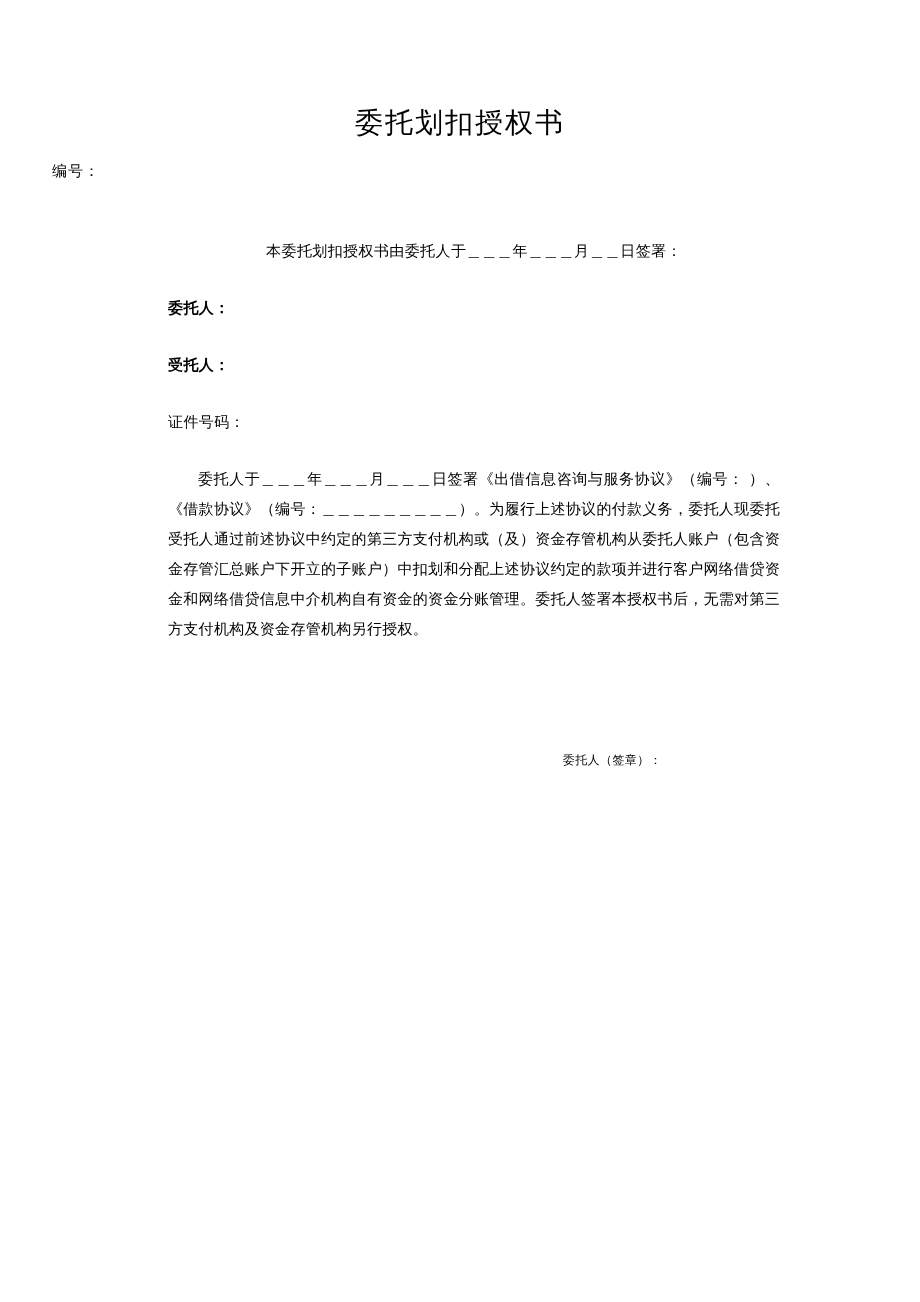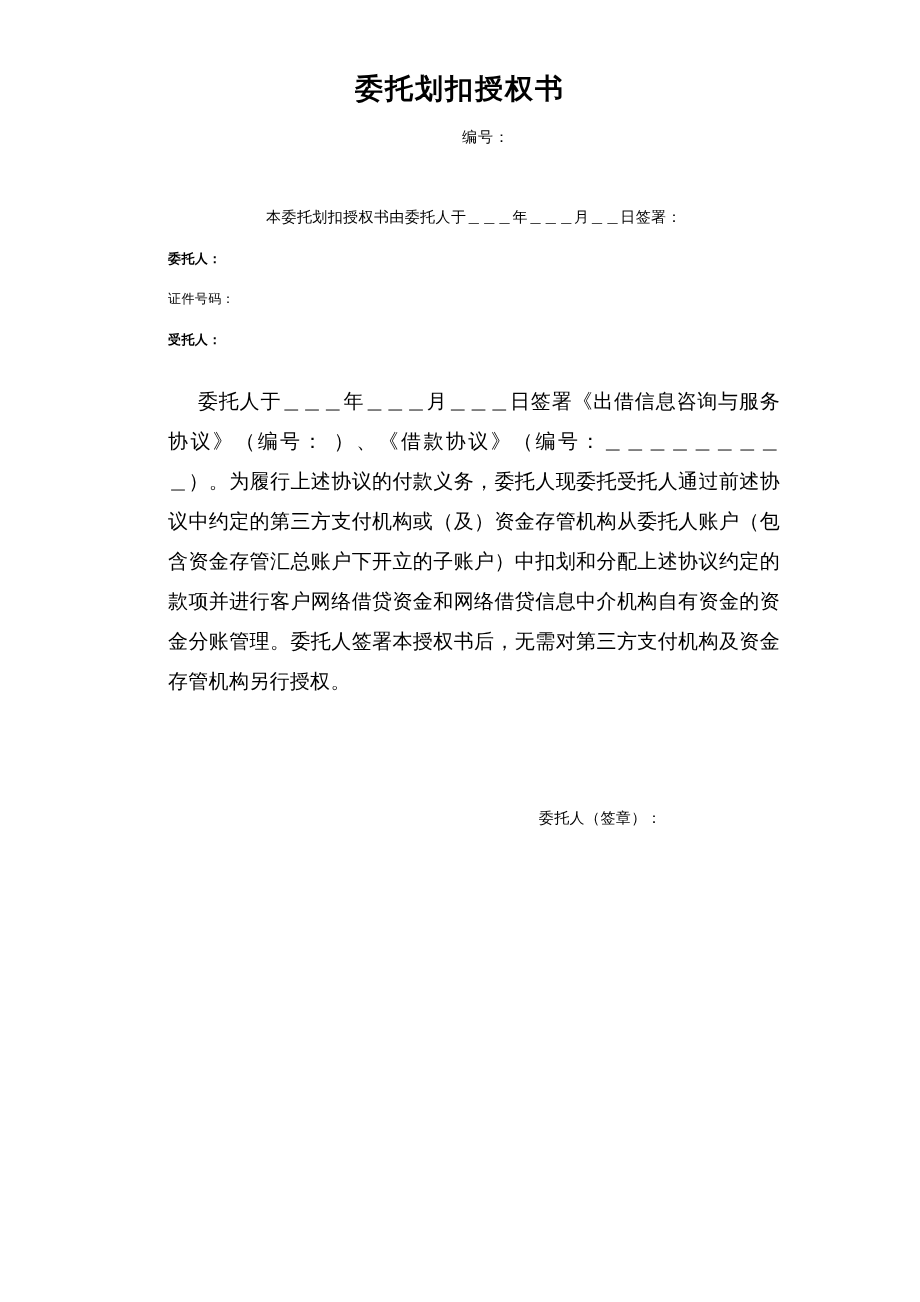--- a/index.html
+++ b/index.html
@@ -18,84 +18,84 @@
   .page {
     width: 920px;
     height: 1302px;
     box-sizing: border-box;
     padding: 0;
     position: relative;
   }
   .doc-title {
     text-align: center;
     font-size: 28px;
-    font-weight: bold;
+    font-weight: normal;
     letter-spacing: 2px;
     margin: 0;
-    padding-top: 72px;
+    padding-top: 106px;
     line-height: 1.2;
   }
   .code-line {
-    text-align: center;
+    text-align: left;
     font-size: 15px;
     margin: 0;
     padding-top: 22px;
     padding-left: 52px;
     letter-spacing: 1px;
   }
   .body-block {
     padding: 0 140px 0 168px;
   }
   .intro-line {
     font-size: 15px;
     margin-top: 58px;
     line-height: 1.6;
     letter-spacing: 0.4px;
     text-align: center;
   }
   .field-row {
-    font-size: 13px;
-    margin-top: 20px;
+    font-size: 15px;
+    margin-top: 33px;
     line-height: 1.6;
     letter-spacing: 0.4px;
   }
   .field-row.bold {
     font-weight: bold;
   }
   .para {
-    font-size: 20px;
+    font-size: 15px;
     margin-top: 30px;
     line-height: 2.0;
     text-align: justify;
     text-indent: 30px;
     letter-spacing: 0.3px;
   }
   .sign-row {
-    font-size: 15px;
+    font-size: 12px;
     margin-top: 108px;
     text-align: right;
     padding-right: 118px;
     letter-spacing: 0.4px;
   }
 </style>
 </head>
 <body>
 
 <div class="page">
 
   <h1 class="doc-title">委托划扣授权书</h1>
 
   <div class="code-line">编号：</div>
 
   <div class="body-block">
 
     <div class="intro-line">本委托划扣授权书由委托人于＿＿＿年＿＿＿月＿＿日签署：</div>
 
     <div class="field-row bold">委托人：</div>
+    <div class="field-row bold">受托人：</div>
     <div class="field-row">证件号码：</div>
-    <div class="field-row bold">受托人：</div>
 
     <div class="para">委托人于＿＿＿年＿＿＿月＿＿＿日签署《出借信息咨询与服务协议》（编号：      ）、《借款协议》（编号：＿＿＿＿＿＿＿＿＿）。为履行上述协议的付款义务，委托人现委托受托人通过前述协议中约定的第三方支付机构或（及）资金存管机构从委托人账户（包含资金存管汇总账户下开立的子账户）中扣划和分配上述协议约定的款项并进行客户网络借贷资金和网络借贷信息中介机构自有资金的资金分账管理。委托人签署本授权书后，无需对第三方支付机构及资金存管机构另行授权。</div>
 
     <div class="sign-row">委托人（签章）：</div>
 
   </div>
 </div>
 
 </body></html>

